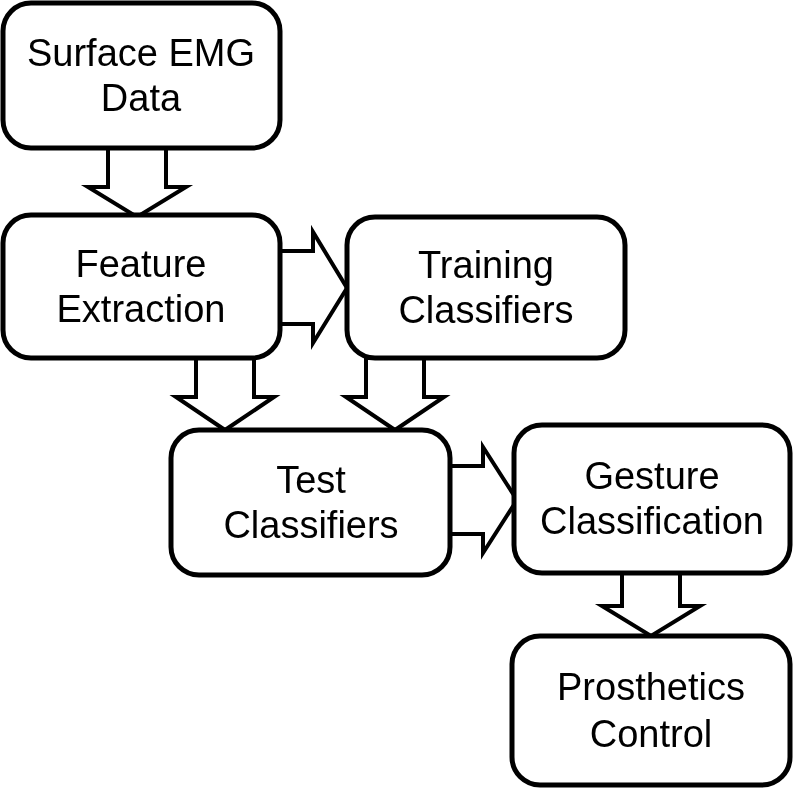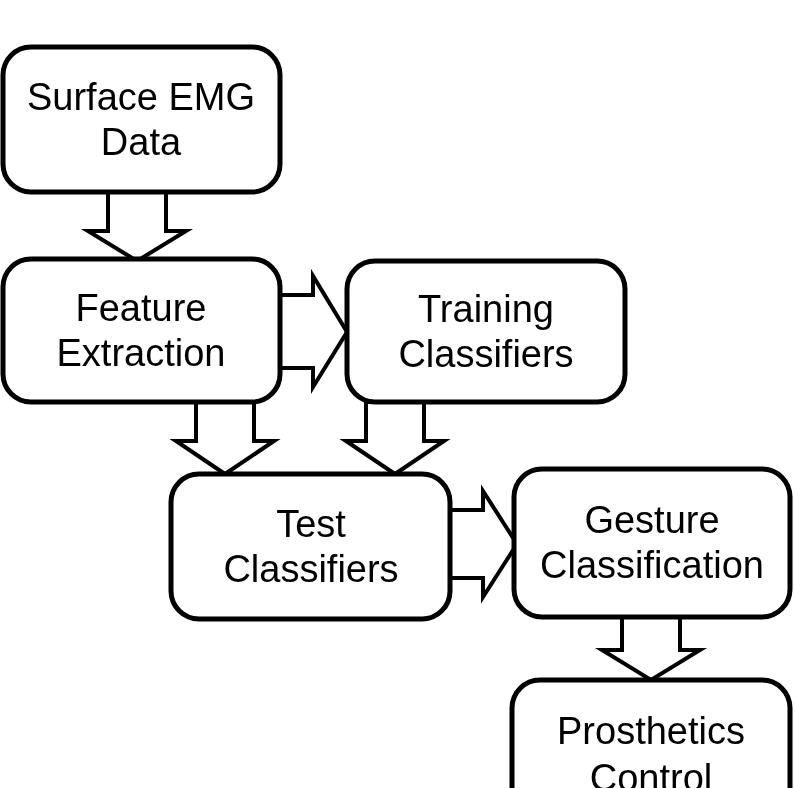--- a/index.html
+++ b/index.html
@@ -11,21 +11,20 @@
     width: 795px;
     height: 788px;
     font-family: "Liberation Sans", sans-serif;
     overflow: hidden;
   }
   #flowchart-root {
     position: relative;
     width: 795px;
     height: 719px;
     background: #ffffff;
-    margin-top: 44px;
   }
   svg.chart-svg {
     display: block;
     width: 795px;
     height: 788px;
   }
   .node-box {
     fill: #ffffff;
     stroke: #000000;
     stroke-width: 5;

